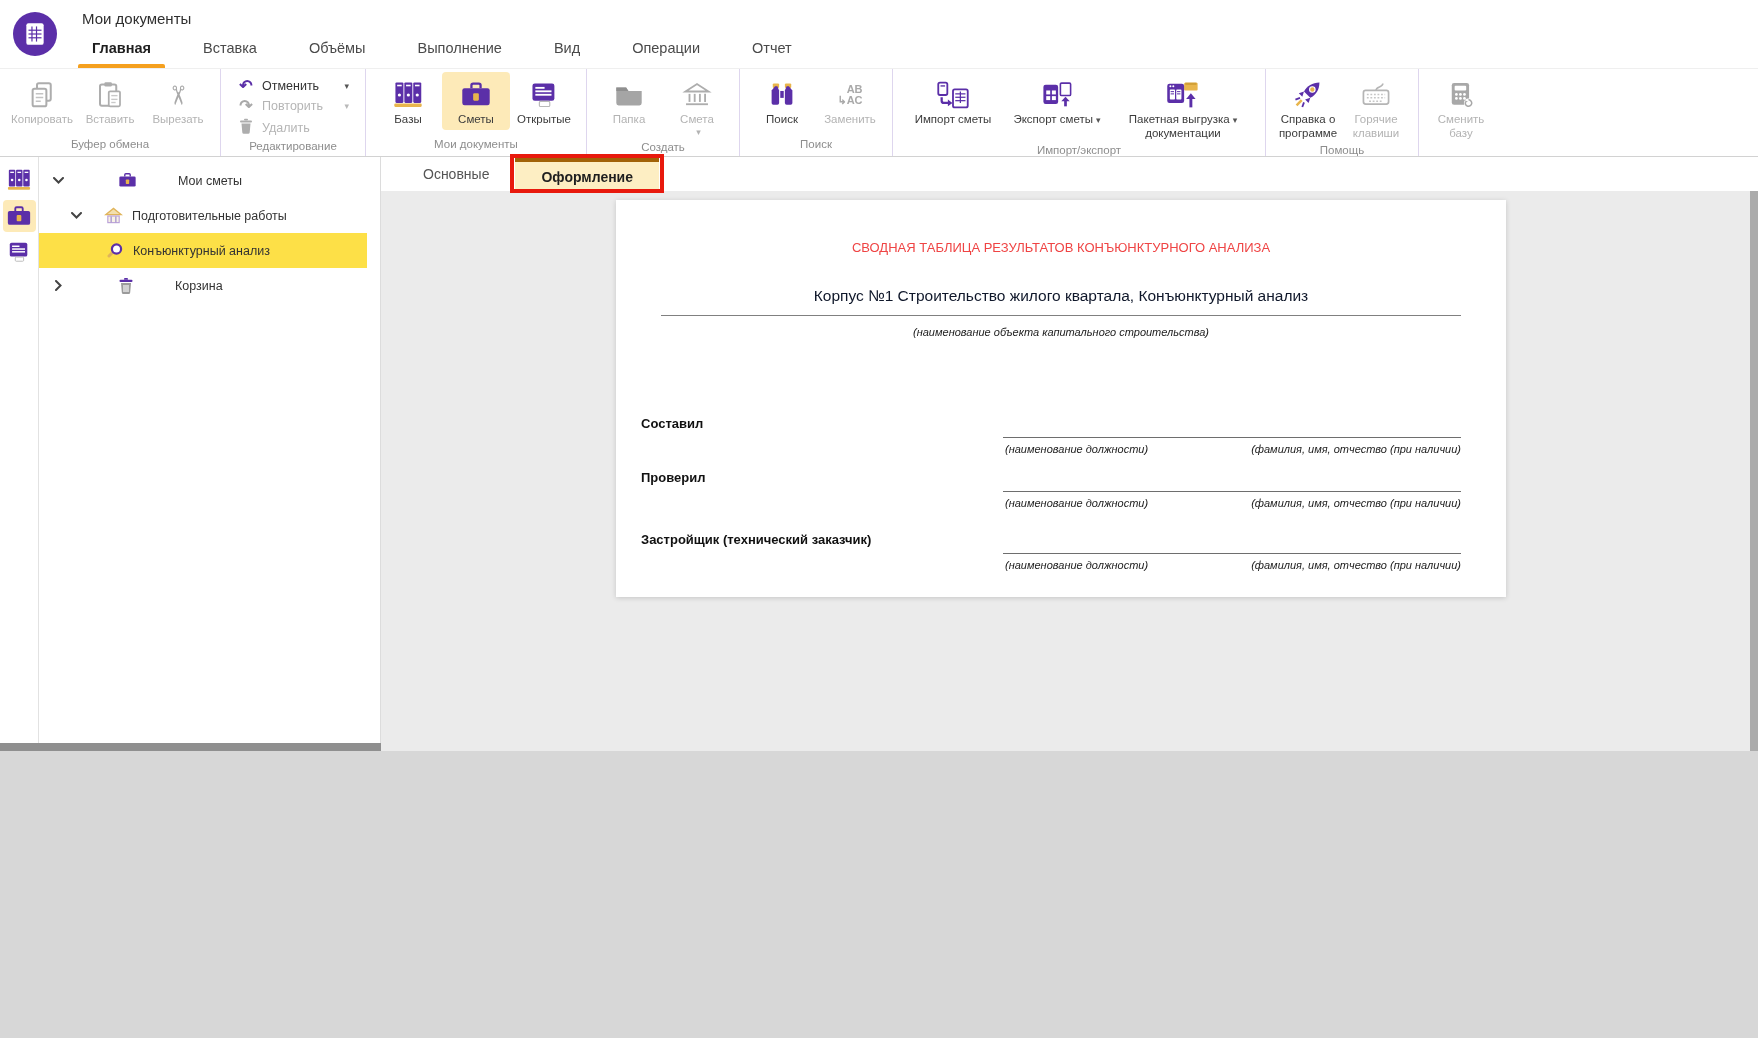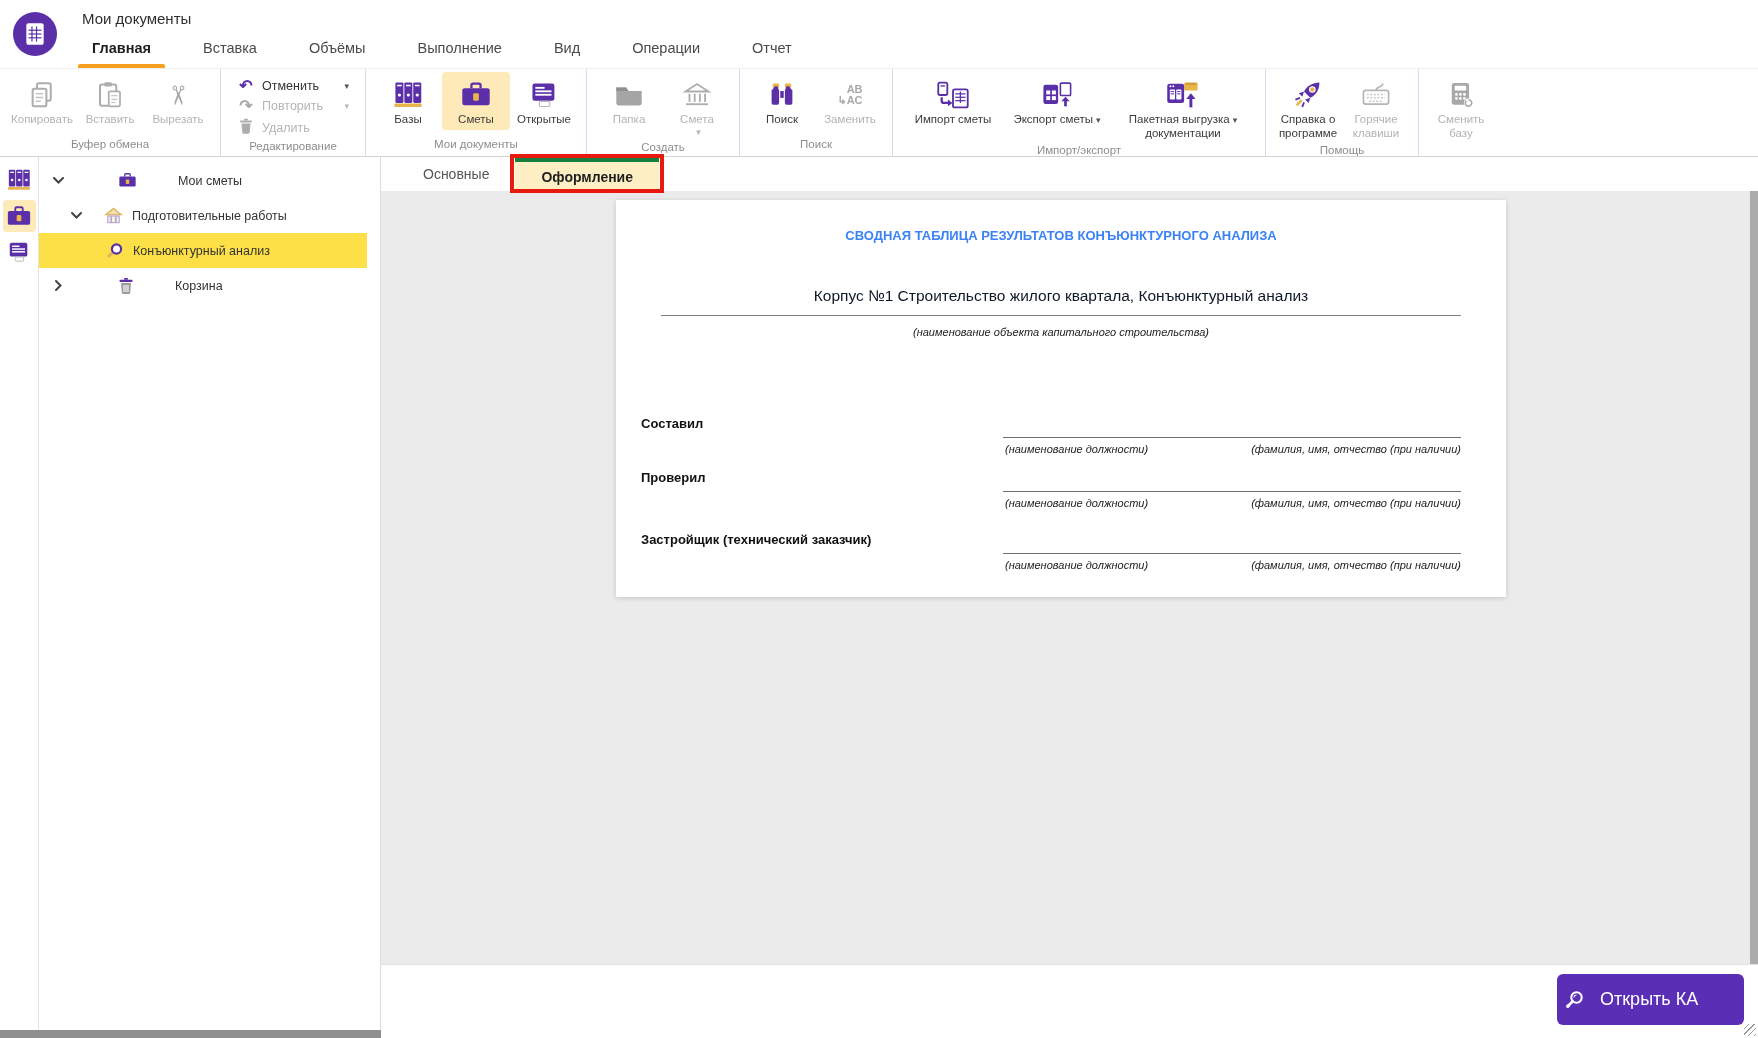--- a/index.html
+++ b/index.html
@@ -1,17 +1,17 @@
 <!DOCTYPE html>
 <html><head>
 <meta charset="utf-8">
 <style>
   html,body{margin:0;padding:0;background:#d7d7d7;}
   *{box-sizing:border-box;}
-  .window{position:relative;width:1758px;height:1038px;background:#fff;overflow:hidden;
+  .window{position:relative;width:1758px;height:751px;background:#fff;overflow:hidden;
     font-family:"Liberation Sans",sans-serif;box-shadow:inset 0 0 0 1px #c3c3c3;}
   
   .titlebar{position:absolute;top:0;left:0;right:0;height:68px;background:#fff;}
   .logo{position:absolute;left:13px;top:12px;width:44px;height:44px;border-radius:50%;
     background:#5b2fa8;display:flex;align-items:center;justify-content:center;}
   .app-title{position:absolute;left:82px;top:10px;font-size:15px;color:#2f2f2f;}
   .menu-tabs{position:absolute;left:66px;bottom:0;display:flex;}
   .menu-tab{position:relative;padding:8px 26px 12px;font-size:14.5px;color:#4a4a4a;cursor:default;}
   .menu-tab.active{font-weight:bold;color:#1e1e1e;}
   .menu-tab.active::after{content:"";position:absolute;left:12px;right:12px;bottom:0;height:4px;
@@ -43,21 +43,21 @@
   .srow.disabled .scaret{color:#b9b9b9;}
   .glyph{font-weight:bold;font-size:16px;line-height:1;}
   .purple{color:#5b2fa8;}
   .gray{color:#a9a9a9;}
   .replace-glyph{font-size:11px;font-weight:bold;color:#a9a9a9;line-height:1;text-align:right;}
   
   .doc-tabs{position:absolute;top:157px;left:381px;right:0;height:34px;background:#fff;
     display:flex;padding-left:16px;}
   .doc-tab{display:flex;align-items:center;padding:0 26px;font-size:14px;color:#555;cursor:default;}
   .doc-tab-wrap{position:relative;display:flex;}
-  .doc-tab.active{background:#fdeec3;color:#1f1f1f;font-weight:bold;border-top:5px solid #15803d;}
+  .doc-tab.active{background:#fdeec3;color:#1f1f1f;font-weight:bold;border-top:5px solid #a16207;}
   .annotation{position:absolute;left:-5px;right:-5px;top:-3px;bottom:-2px;border:4px solid #e8190d;
     z-index:6;pointer-events:none;}
   
   .rail{position:absolute;top:157px;left:0;width:39px;bottom:8px;background:#fff;
     border-right:1px solid #e2e2e2;padding-top:5px;}
   .rail-item{width:33px;height:32px;margin:2px auto 4px;display:flex;align-items:center;
     justify-content:center;border-radius:4px;}
   .rail-item.selected{background:#fdeab8;}
   .tree{position:absolute;top:157px;left:39px;width:342px;bottom:8px;background:#fff;
     border-right:1px solid #dcdcdc;padding-top:6px;}
@@ -76,22 +76,22 @@
   .footer{position:absolute;left:381px;top:964px;right:0;bottom:0;background:#fff;
     border-top:1px solid #e3e3e3;}
   .open-btn{position:absolute;right:14px;top:9px;width:187px;height:51px;background:#5a2fb5;
     border:none;border-radius:6px;color:#fff;font-size:18px;display:flex;align-items:center;
     gap:13px;font-family:"Liberation Sans",sans-serif;cursor:pointer;}
   .grip{position:absolute;right:2px;bottom:2px;width:12px;height:12px;
     background:repeating-linear-gradient(135deg,transparent 0 3px,#9a9a9a 3px 4px);}
   
   .card{position:absolute;left:235px;top:9px;width:890px;height:397px;background:#fff;
     box-shadow:0 1px 5px rgba(0,0,0,.16);}
-  .doc-title{position:absolute;top:28px;left:0;right:0;text-align:center;font-weight:bold;
-    font-size:13px;color:#3b82f6;}
+  .doc-title{position:absolute;top:40px;left:0;right:0;text-align:center;font-weight:normal;
+    font-size:13px;color:#ef4444;}
   .doc-object{position:absolute;top:87px;left:0;right:0;text-align:center;font-size:15.5px;color:#0f172a;}
   .doc-object-line{position:absolute;top:115px;left:45px;right:45px;border-top:1px solid #808080;}
   .doc-object-caption{position:absolute;top:126px;left:0;right:0;text-align:center;
     font-style:italic;font-size:11px;color:#222;}
   .sig-row{position:absolute;left:0;right:0;height:46px;}
   .sig-row.r1{top:216px;} .sig-row.r2{top:270px;} .sig-row.r3{top:332px;}
   .sig-label{position:absolute;left:25px;top:0;font-weight:bold;font-size:13px;color:#111;}
   .sig-line{position:absolute;left:387px;right:45px;top:21px;border-top:1px solid #6e6e6e;}
   .sig-cap1{position:absolute;left:389px;top:27px;font-style:italic;font-size:11px;color:#222;white-space:nowrap;}
   .sig-cap2{position:absolute;right:45px;top:27px;font-style:italic;font-size:11px;color:#222;white-space:nowrap;}

